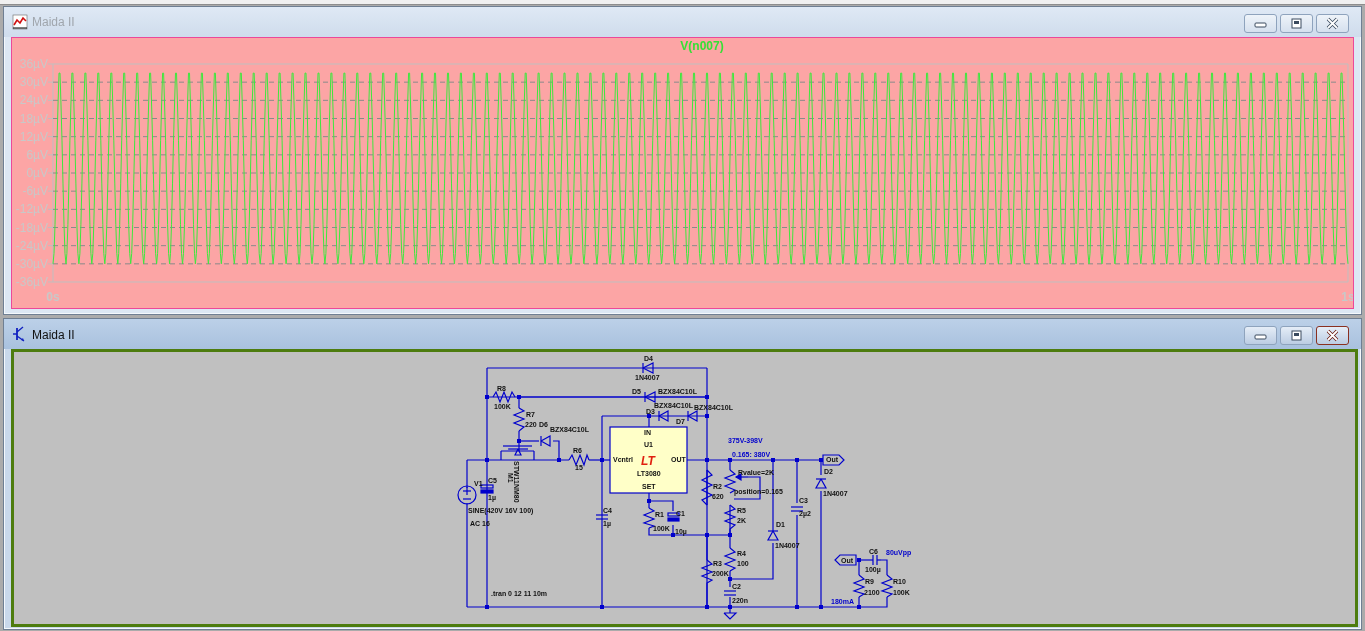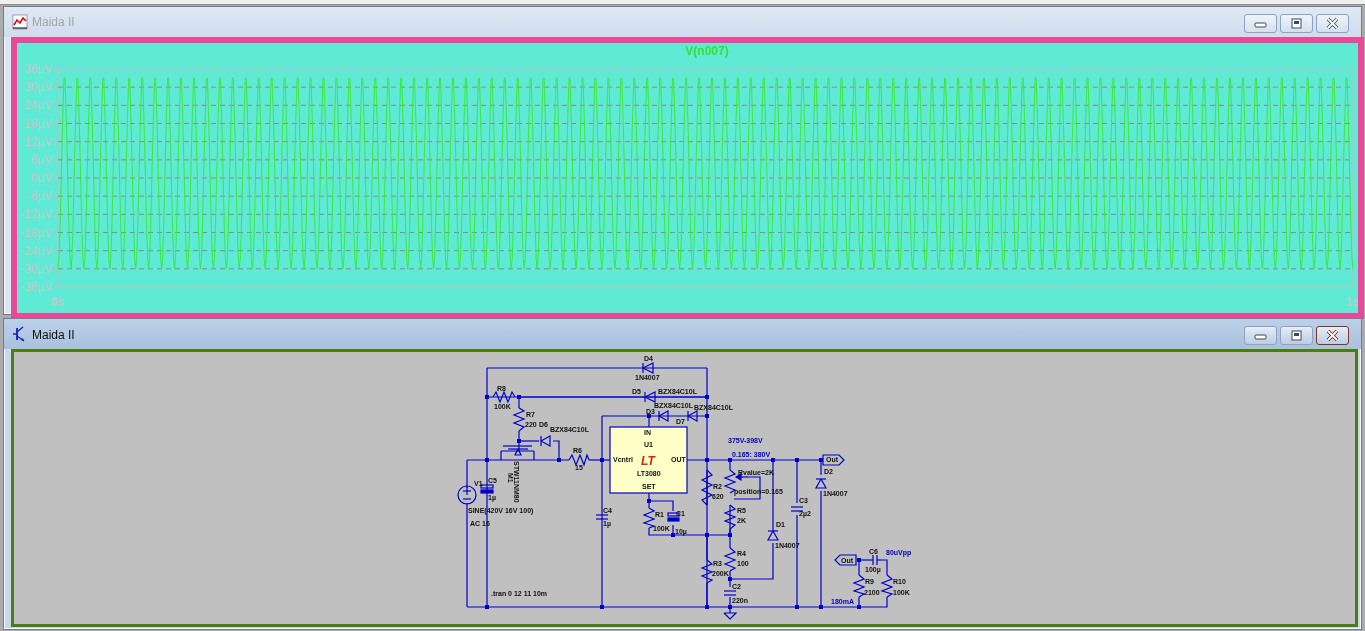--- a/index.html
+++ b/index.html
@@ -26,22 +26,22 @@
   .app-icon { position:absolute; left:8px; top:7px; width:16px; height:16px; }
   .wbtns { position:absolute; right:12px; top:7px; display:flex; gap:3px; }
   .wbtn {
     width:31px; height:17px; border:1px solid #8ea3bd; border-radius:3px;
     background:linear-gradient(#eef3f9, #d5e0ee); position:relative;
   }
   .win.sch .wbtn { background:linear-gradient(#e5edf7,#bccde3); }
   .wbtn.close-red { background:linear-gradient(#e8a08f, #c8422c); border-color:#8a3020; }
   .wbtn svg { position:absolute; left:0; top:0; }
   .pane {
-    position:absolute; left:7px; top:30px; width:1341px; height:270px; background:#5eead4;
-    border:6px solid #ec4899;
+    position:absolute; left:7px; top:30px; width:1341px; height:270px; background:#fca5a5;
+    border:1px solid #ec4899;
   }
   .win.sch .pane { top:30px; height:272px; background:#c0c0c0; border:3px solid #4d7c0f; }
   svg text { font-family:"Liberation Sans", sans-serif; }
 </style>
 </head>
 <body>
 
 <div class="topstrip"></div>
 
 <div class="win plot">

